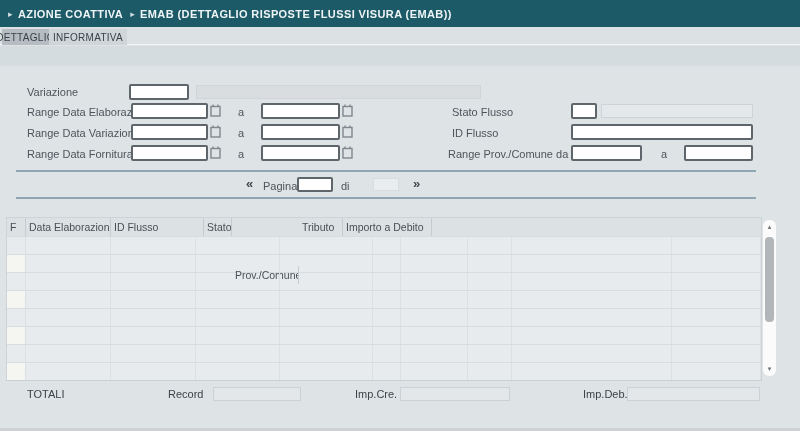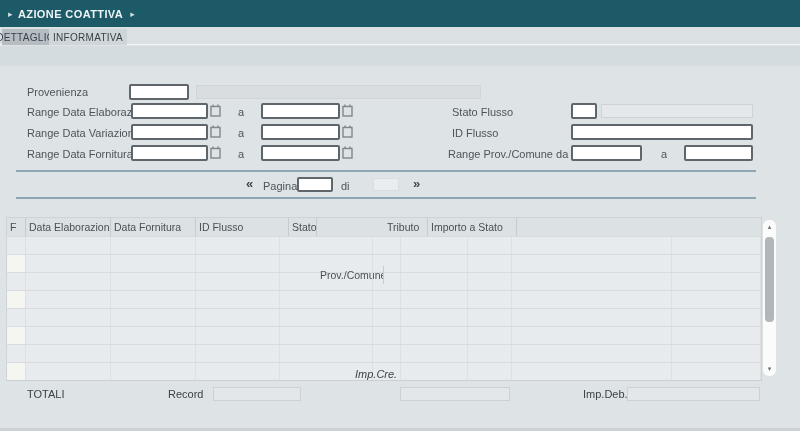--- a/index.html
+++ b/index.html
@@ -60,30 +60,31 @@
 </style>
 </head>
 <body>
 
 <div id="app">
 
   <div class="topbar">
     <span class="bc-arrow">▸</span>
     <span class="bc-item">AZIONE COATTIVA</span>
     <span class="bc-arrow">▸</span>
+    <span class="bc-item">EMAB (DETTAGLIO RISPOSTE FLUSSI VISURA (EMAB))</span>
   </div>
 
   <div class="tabbar">
     <div class="tab active">DETTAGLIO</div>
     <div class="tab inactive">INFORMATIVA</div>
   </div>
 
   <div class="titleband"></div>
 
-  <div class="lbl" style="left:27px; top:86px;">Provenienza</div>
+  <div class="lbl" style="left:27px; top:86px;">Variazione</div>
   <input class="inp" style="left: 129px; top: 84px; width: 60px;" value="">
   <div class="ro" style="left:196px; top:85px; width:285px; height:14px;"></div>
 
   <div class="lbl" style="left:27px; top:106px;">Range Data Elaborazione</div>
   <input class="inp" style="left: 131px; top: 103px; width: 77px;" value="">
   <button class="calbtn" style="left:209px; top:104px;">
     <svg width="11" height="13" viewBox="0 0 11 13">
         <rect x="1" y="2.5" width="9" height="9.5" fill="none" stroke="#80878c" stroke-width="1.4"></rect>
         <line x1="3" y1="0.5" x2="3" y2="3" stroke="#80878c" stroke-width="1.4"></line>
         <line x1="8" y1="0.5" x2="8" y2="3" stroke="#80878c" stroke-width="1.4"></line>
@@ -155,26 +156,25 @@
   <input class="inp" style="left: 297px; top: 177px; width: 36px; height: 15px;" value="">
   <div class="lbl" style="left:341px; top:180px;">di</div>
   <div class="pg-box" style="left:373px; top:178px; width:26px; height:13px;"></div>
   <span class="pg-arrow" style="left:413px; top:176px;">»</span>
   <div class="divline" style="top:197px;"></div>
 
   <div class="tbl">
     <div class="thead" id="thead">
         <div class="th" style="width: 19px;">F</div>
         <div class="th" style="width: 85px;">Data Elaborazione</div>
-        <div class="th" style="width: 85px;">Data Fornitura</div>
         <div class="th" style="width: 93px;">ID Flusso</div>
         <div class="th" style="width: 28px; text-align: center;">Stato</div>
         <div class="th" style="width: 67px; margin-top: 48px;">Prov./Comune</div>
         <div class="th" style="width: 44px;">Tributo</div>
-        <div class="th" style="width: 89px;">Importo a Stato</div>
+        <div class="th" style="width: 89px;">Importo a Debito</div>
       </div>
     <div id="tbody">
         <div class="tr">
           <div class="td" style="width: 19px;"></div>
           <div class="td" style="width: 85px;"></div>
           <div class="td" style="width: 85px;"></div>
           <div class="td" style="width: 85px;"></div>
           <div class="td" style="width: 93px;"></div>
           <div class="td" style="width: 28px;"></div>
           <div class="td" style="width: 67px;"></div>
@@ -271,19 +271,19 @@
 
   <div class="sbar">
     <div class="arr sb-up">▴</div>
     <div class="sb-thumb"></div>
     <div class="arr sb-dn">▾</div>
   </div>
 
   <div class="tot-lbl" style="left:27px; top:388px;">TOTALI</div>
   <div class="tot-lbl" style="left:168px; top:388px;">Record</div>
   <div class="tot-box" style="left:213px; top:387px; width:88px;"></div>
-  <div class="tot-lbl" style="left:355px; top:368px;font-style:italic;">Imp.Cre.</div>
+  <div class="tot-lbl" style="left:355px; top:388px;">Imp.Cre.</div>
   <div class="tot-box" style="left:400px; top:387px; width:110px;"></div>
   <div class="tot-lbl" style="left:583px; top:388px;">Imp.Deb.</div>
   <div class="tot-box" style="left:627px; top:387px; width:133px;"></div>
 
   <div class="bottomedge"></div>
 </div>
 
 </body></html>

